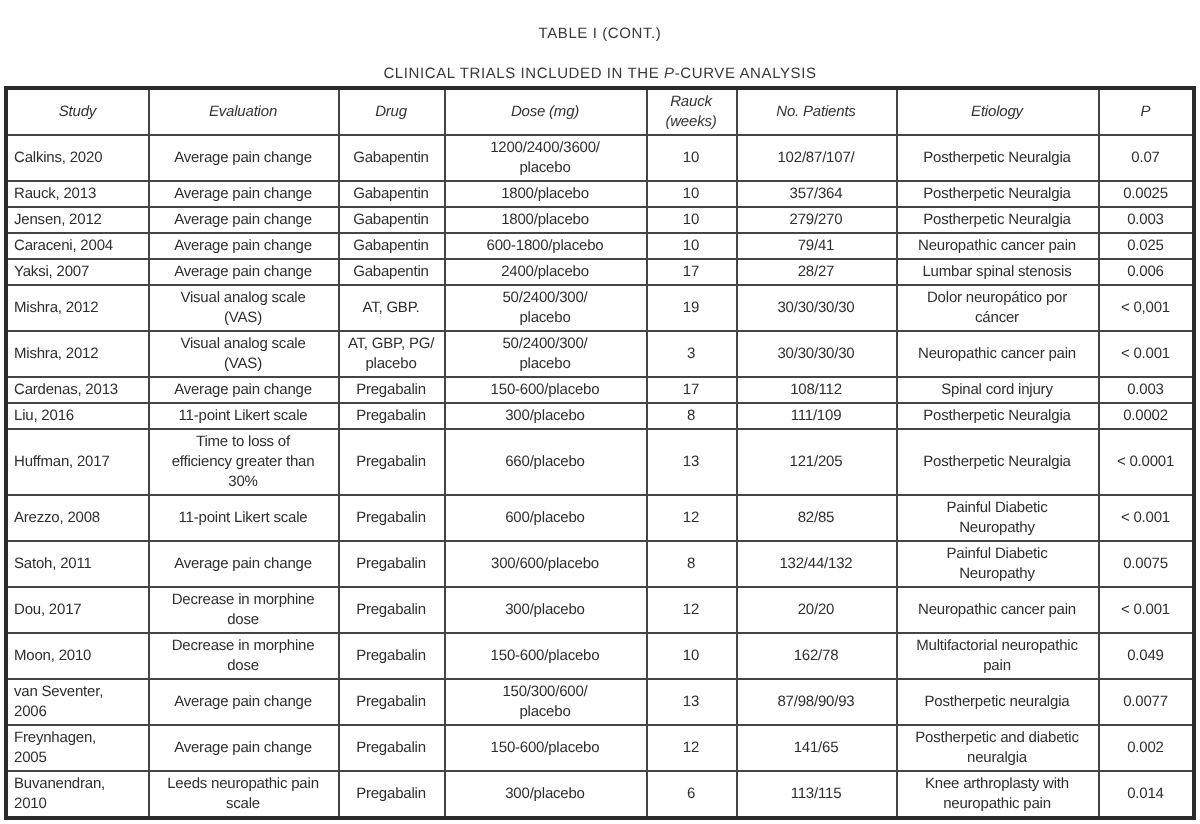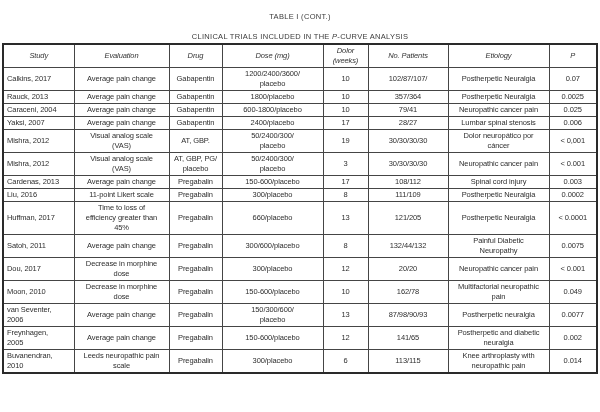--- a/index.html
+++ b/index.html
@@ -77,48 +77,58 @@
         <col class="c-patients">
         <col class="c-etiology">
         <col class="c-p">
     </colgroup>
     <thead>
       <tr>
           <th>Study</th>
           <th>Evaluation</th>
           <th>Drug</th>
           <th>Dose (mg)</th>
-          <th>Dolor
+          <th>Rauck
 (weeks)</th>
           <th>No. Patients</th>
           <th>Etiology</th>
           <th>P</th>
         </tr>
     </thead>
     <tbody>
         <tr>
-          <td class="col-study">Calkins, 2017</td>
+          <td class="col-study">Calkins, 2020</td>
           <td>Average pain change</td>
           <td>Gabapentin</td>
           <td>1200/2400/3600/
 placebo</td>
           <td>10</td>
           <td>102/87/107/</td>
           <td>Postherpetic Neuralgia</td>
           <td>0.07</td>
         </tr>
         <tr>
           <td class="col-study">Rauck, 2013</td>
           <td>Average pain change</td>
           <td>Gabapentin</td>
           <td>1800/placebo</td>
           <td>10</td>
           <td>357/364</td>
           <td>Postherpetic Neuralgia</td>
           <td>0.0025</td>
+        </tr>
+        <tr>
+          <td class="col-study">Jensen, 2012</td>
+          <td>Average pain change</td>
+          <td>Gabapentin</td>
+          <td>1800/placebo</td>
+          <td>10</td>
+          <td>279/270</td>
+          <td>Postherpetic Neuralgia</td>
+          <td>0.003</td>
         </tr>
         <tr>
           <td class="col-study">Caraceni, 2004</td>
           <td>Average pain change</td>
           <td>Gabapentin</td>
           <td>600-1800/placebo</td>
           <td>10</td>
           <td>79/41</td>
           <td>Neuropathic cancer pain</td>
           <td>0.025</td>
@@ -176,27 +186,38 @@
           <td>300/placebo</td>
           <td>8</td>
           <td>111/109</td>
           <td>Postherpetic Neuralgia</td>
           <td>0.0002</td>
         </tr>
         <tr>
           <td class="col-study">Huffman, 2017</td>
           <td>Time to loss of
 efficiency greater than
-45%</td>
+30%</td>
           <td>Pregabalin</td>
           <td>660/placebo</td>
           <td>13</td>
           <td>121/205</td>
           <td>Postherpetic Neuralgia</td>
           <td>&lt; 0.0001</td>
+        </tr>
+        <tr>
+          <td class="col-study">Arezzo, 2008</td>
+          <td>11-point Likert scale</td>
+          <td>Pregabalin</td>
+          <td>600/placebo</td>
+          <td>12</td>
+          <td>82/85</td>
+          <td>Painful Diabetic
+Neuropathy</td>
+          <td>&lt; 0.001</td>
         </tr>
         <tr>
           <td class="col-study">Satoh, 2011</td>
           <td>Average pain change</td>
           <td>Pregabalin</td>
           <td>300/600/placebo</td>
           <td>8</td>
           <td>132/44/132</td>
           <td>Painful Diabetic
 Neuropathy</td>

